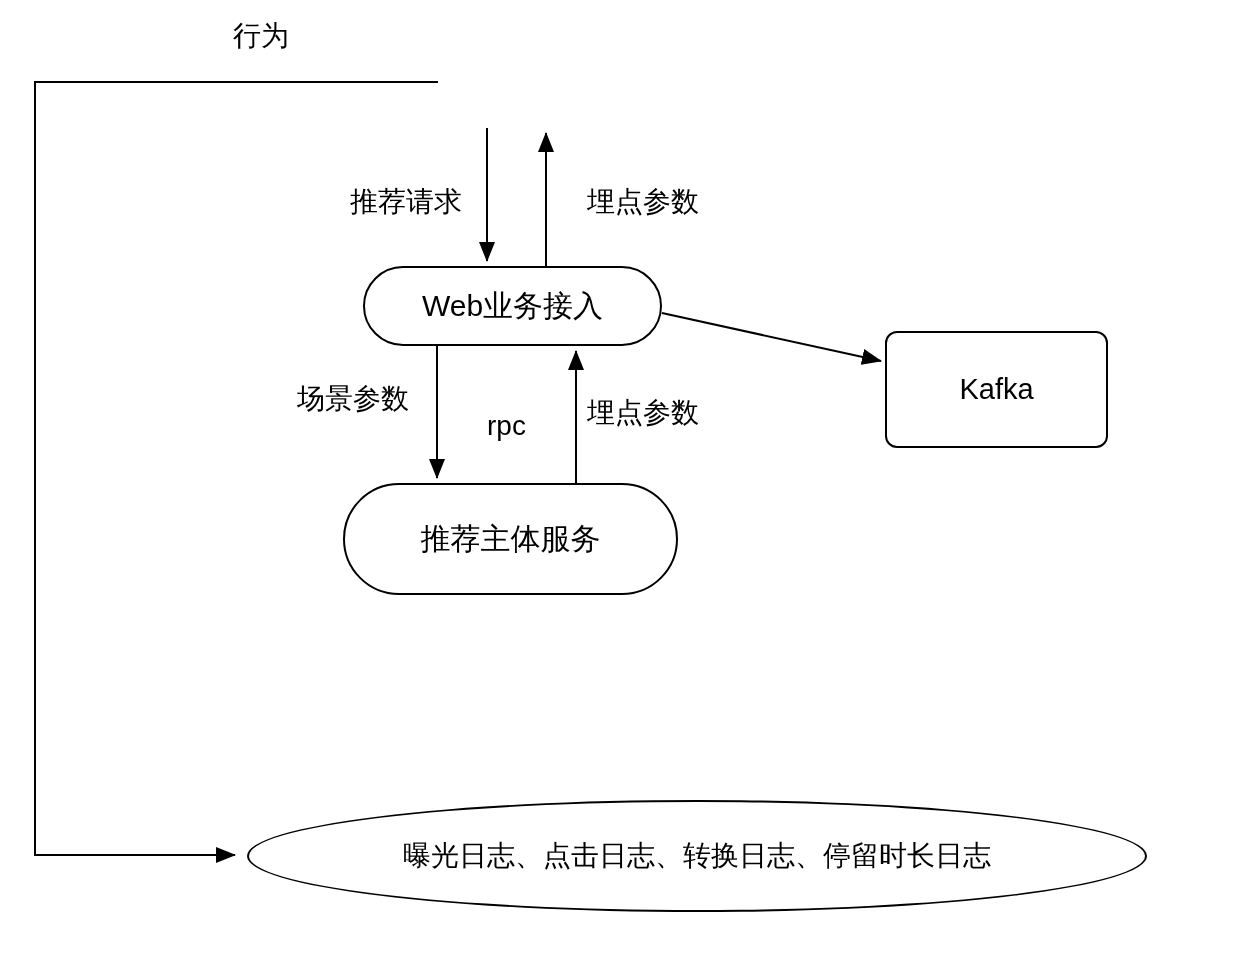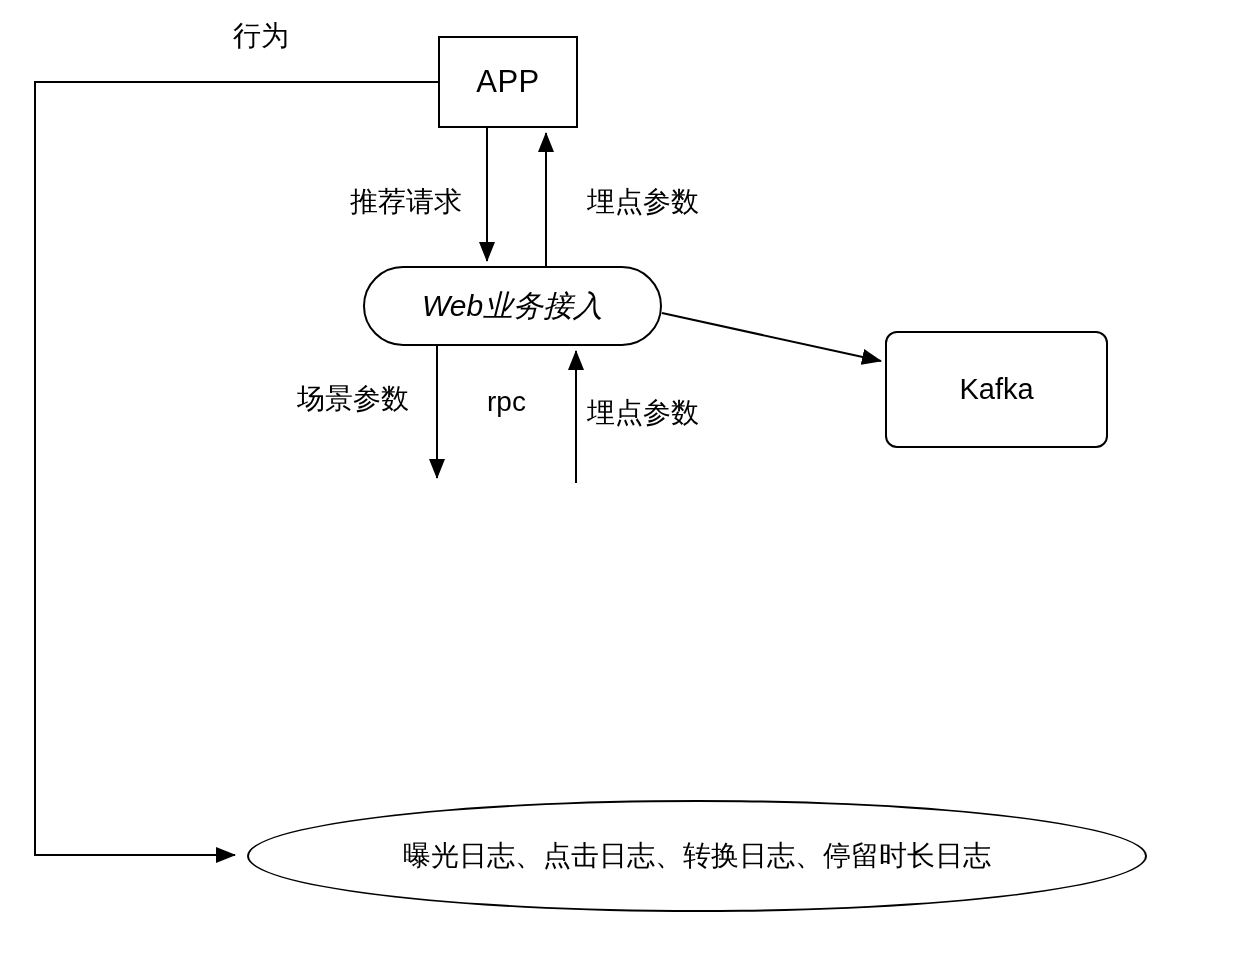--- a/index.html
+++ b/index.html
@@ -36,21 +36,20 @@
     left: 438px; top: 36px;
     width: 140px; height: 92px;
     font-size: 31px;
     letter-spacing: 0.5px;
   }
   .node-web {
     left: 363px; top: 266px;
     width: 299px; height: 80px;
     border-radius: 40px;
     font-size: 30px;
-    font-style: italic;
   }
   .node-kafka {
     left: 885px; top: 331px;
     width: 223px; height: 117px;
     border-radius: 12px;
     font-size: 29px;
   }
   .node-recommend {
     left: 343px; top: 483px;
     width: 335px; height: 112px;
@@ -67,21 +66,21 @@
   .edge-label {
     position: absolute;
     color: #000000;
     font-size: 28px;
     white-space: nowrap;
   }
   .lbl-behavior        { left: 185px; top: 17px; margin-left: 48px; }
   .lbl-recommend-req   { left: 350px; top: 183px; font-family: Liberation Mono, monospace; }
   .lbl-tracking-top    { left: 587px; top: 183px; }
   .lbl-scene-params    { left: 297px; top: 380px; }
-  .lbl-rpc             { left: 487px; top: 386px; }
+  .lbl-rpc             { left: 487px; top: 410px; }
   .lbl-tracking-mid    { left: 587px; top: 394px; }
 </style>
 </head>
 <body>
 
 <div id="canvas">
 
   <svg id="edges" viewBox="0 0 1242 958" xmlns="http://www.w3.org/2000/svg">
     <defs>
       <marker id="arrow" markerWidth="10" markerHeight="8" refX="9.5" refY="4" orient="auto" markerUnits="strokeWidth">
@@ -95,32 +94,32 @@
 
     <line x1="546" y1="266" x2="546" y2="133" stroke="#000000" stroke-width="2" marker-end="url(#arrow)"></line>
 
     <line x1="437" y1="345" x2="437" y2="478" stroke="#000000" stroke-width="2" marker-end="url(#arrow)"></line>
 
     <line x1="576" y1="483" x2="576" y2="351" stroke="#000000" stroke-width="2" marker-end="url(#arrow)"></line>
 
     <line x1="662" y1="313" x2="881" y2="361" stroke="#000000" stroke-width="2" marker-end="url(#arrow)"></line>
   </svg>
 
-  <div class="node node-app">
-    <span>APP</span>
-  </div>
 
   <div class="node node-web">
     <span>Web业务接入</span>
   </div>
 
   <div class="node node-kafka">
     <span>Kafka</span>
   </div>
 
+  <div class="node node-recommend">
+    <span>推荐主体服务</span>
+  </div>
 
   <div class="node node-logs">
     <span>曝光日志、点击日志、转换日志、停留时长日志</span>
   </div>
 
   <div class="edge-label lbl-behavior">行为</div>
 
   <div class="edge-label lbl-recommend-req">推荐请求</div>
 
   <div class="edge-label lbl-tracking-top">埋点参数</div>

